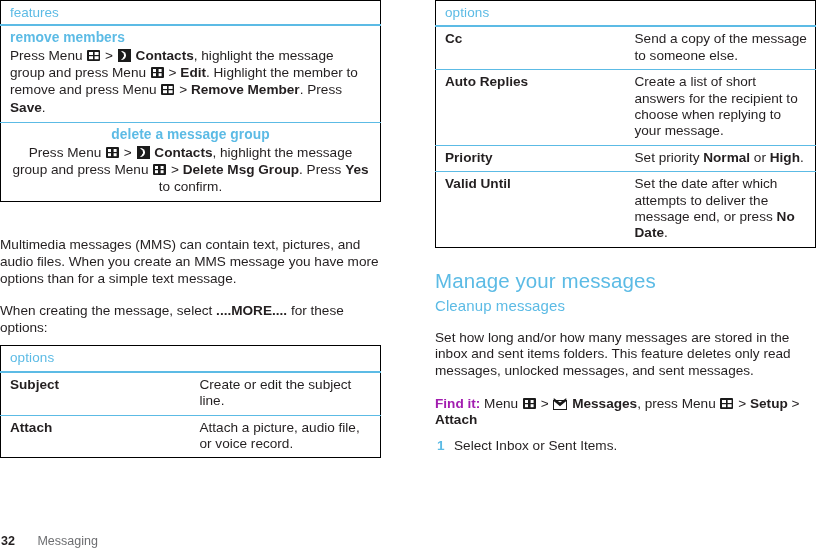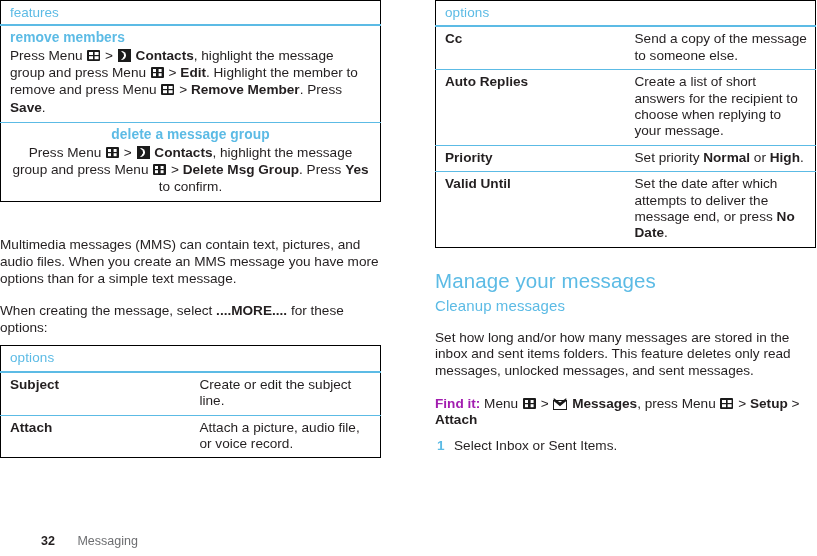--- a/index.html
+++ b/index.html
@@ -199,21 +199,20 @@
   }
   .icon-messages svg { display: block; }
 
   
   .footer {
     position: absolute;
     left: 1px;
     bottom: 8px;
     font-size: 12.5px;
     color: #6d6e71;
-    padding-left: 40px;
   }
   .footer .pg {
     font-weight: bold;
     color: #231f20;
     margin-right: 19px;
   }
 </style>
 </head>
 <body>
 

